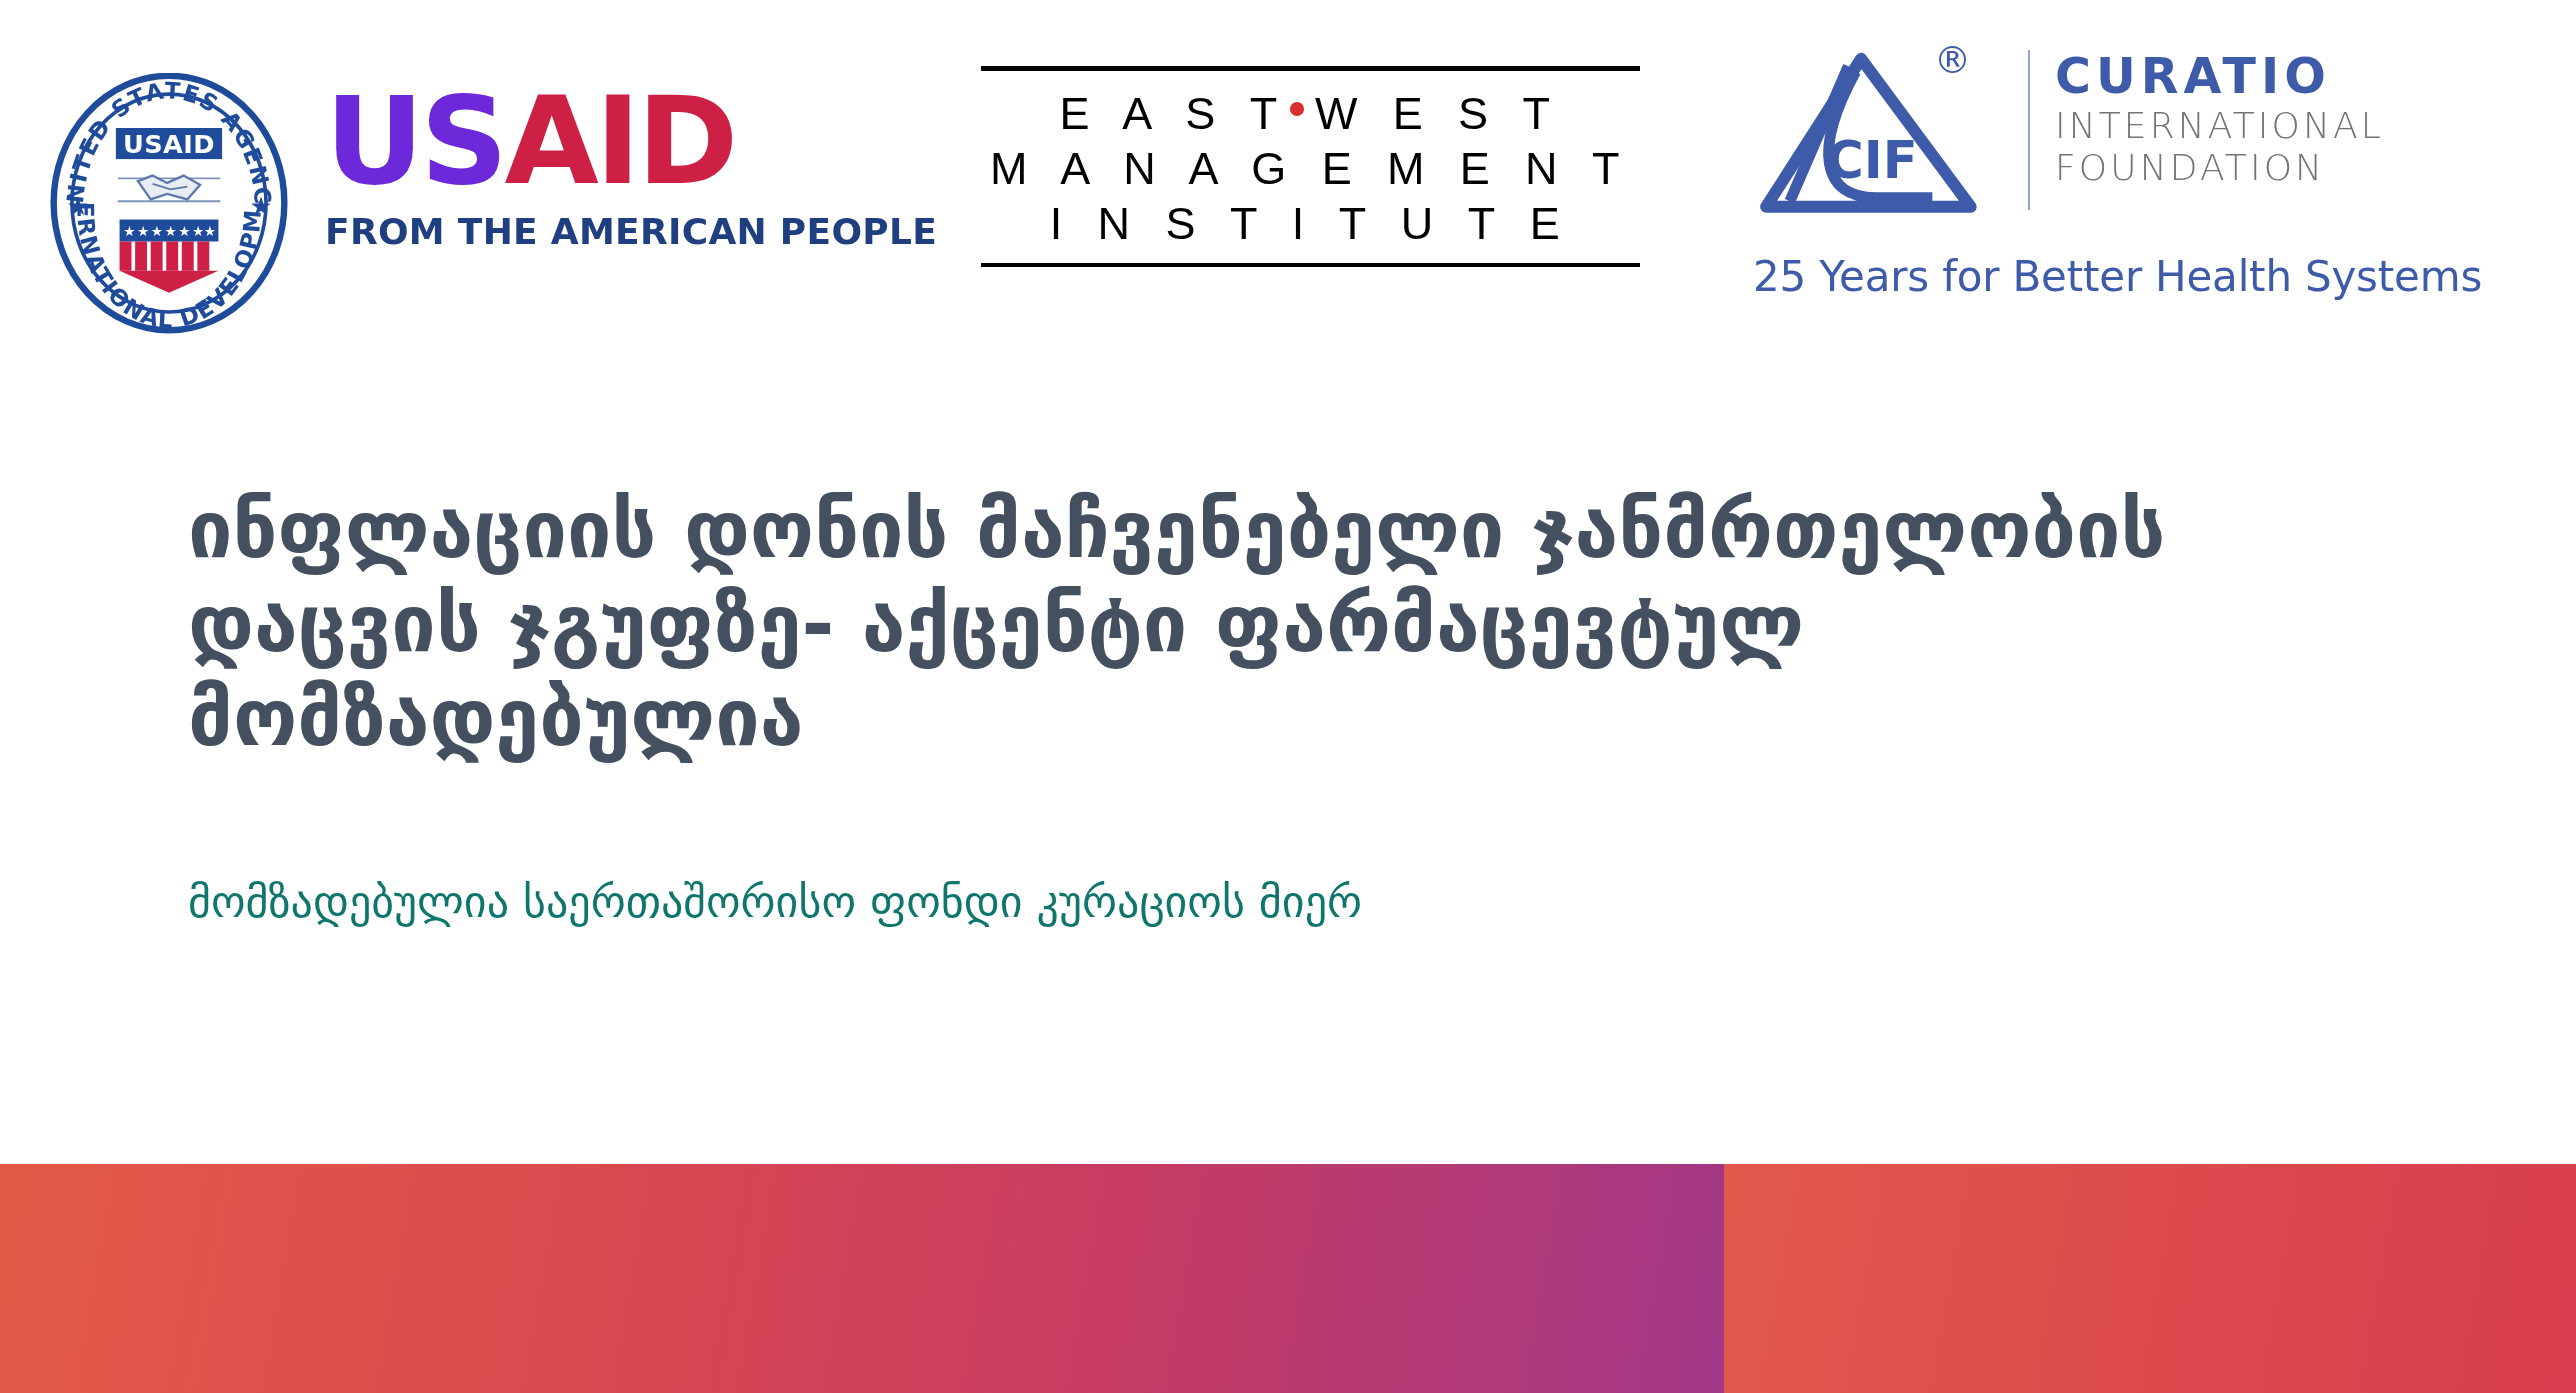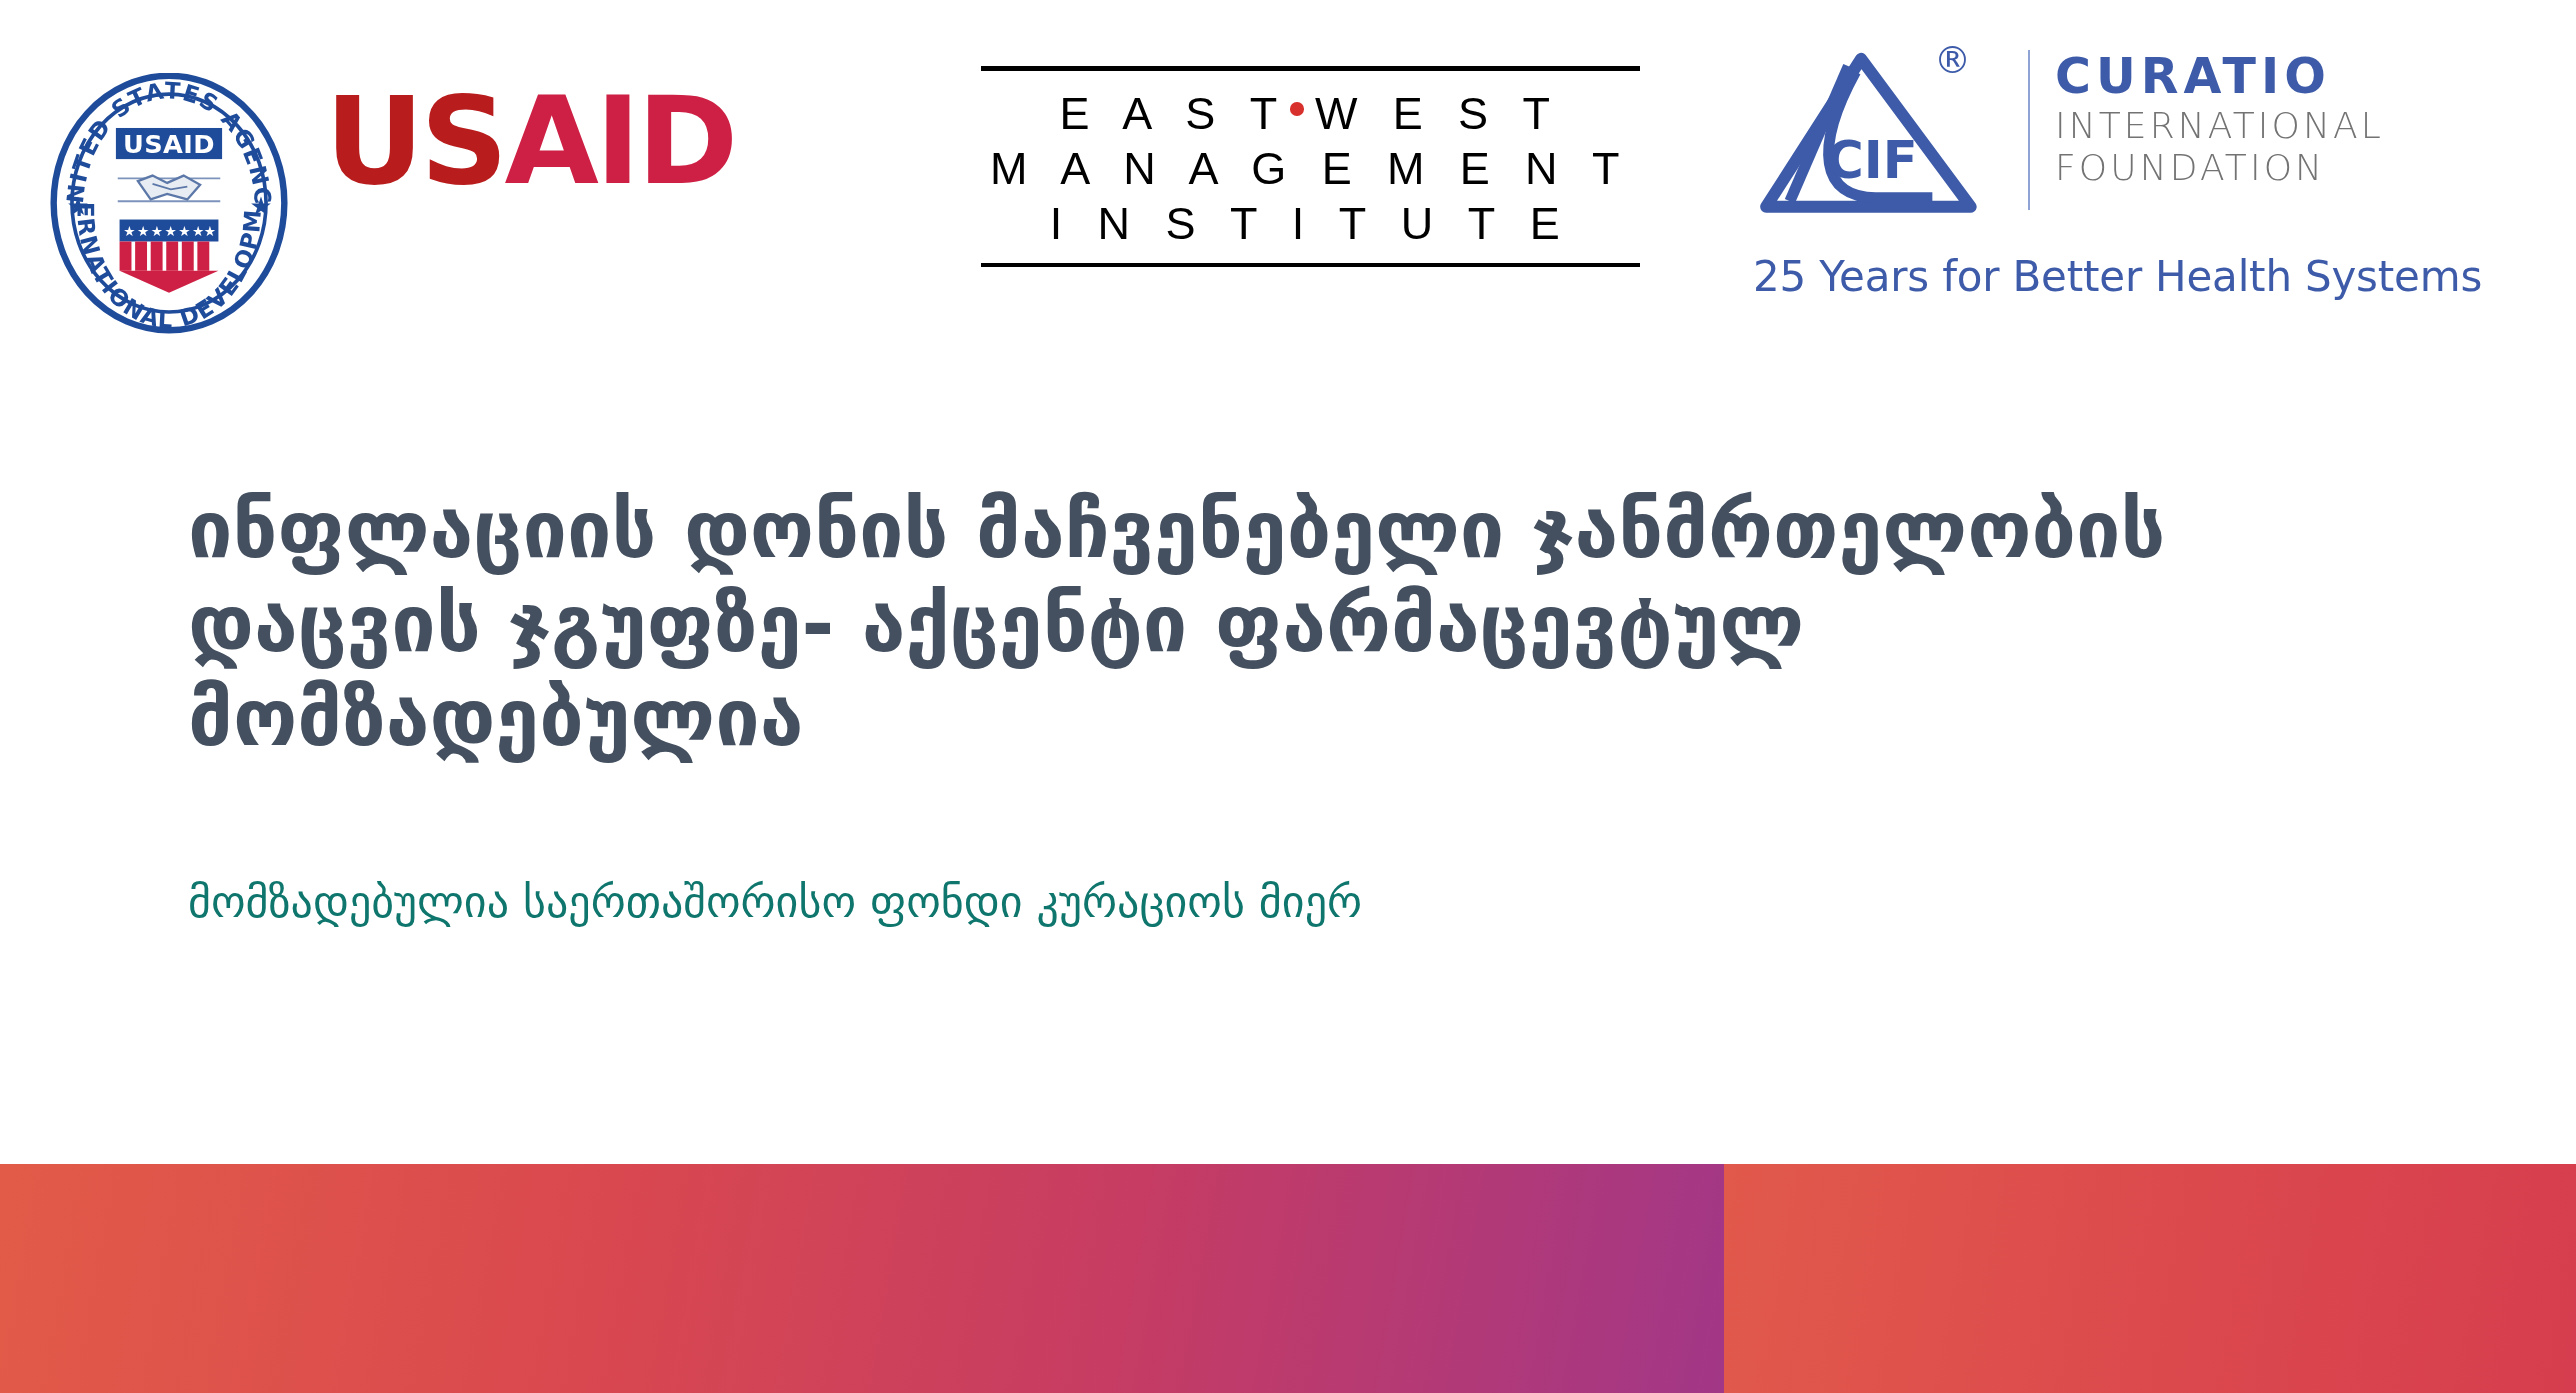--- a/index.html
+++ b/index.html
@@ -46,21 +46,21 @@
     width: 467px;
   }
   .usaid-big {
     font-family: "DejaVu Sans", "Liberation Sans", sans-serif;
     font-size: 122px;
     font-weight: 700;
     letter-spacing: -3.7px;
     line-height: 1.0;
     white-space: nowrap;
   }
-  .usaid-big .us { color: #b91c1c; }
+  .usaid-big .us { color: #6d28d9; }
   .usaid-big .aid { color: #CE2044; }
   .usaid-tag {
     margin-top: 9.2px;
     font-size: 36px;
     font-weight: 600;
     color: #1F3F80;
     letter-spacing: 0.3px;
     white-space: nowrap;
   }
 
@@ -259,20 +259,21 @@
           <rect x="144" y="184" width="13" height="32"></rect>
             <rect x="161" y="184" width="13" height="32"></rect>
         </g>
         <path d="M 76,216 L 184,216 L 130,240 Z" fill="#CE2044"></path>
       </svg>
     </div>
     <div class="usaid-word">
       <div class="usaid-big">
         <span class="us">US</span><span class="aid">AID</span>
       </div>
+      <div class="usaid-tag">FROM THE AMERICAN PEOPLE</div>
     </div>
   </div>
 
   <div class="ewmi-logo">
     <div class="ewmi-rule top"></div>
     <div class="ewmi-line">
       <span>E A S T</span><span class="dot"></span><span>W E S T</span>
     </div>
     <div class="ewmi-line">M A N A G E M E N T</div>
     <div class="ewmi-line">I N S T I T U T E</div>

